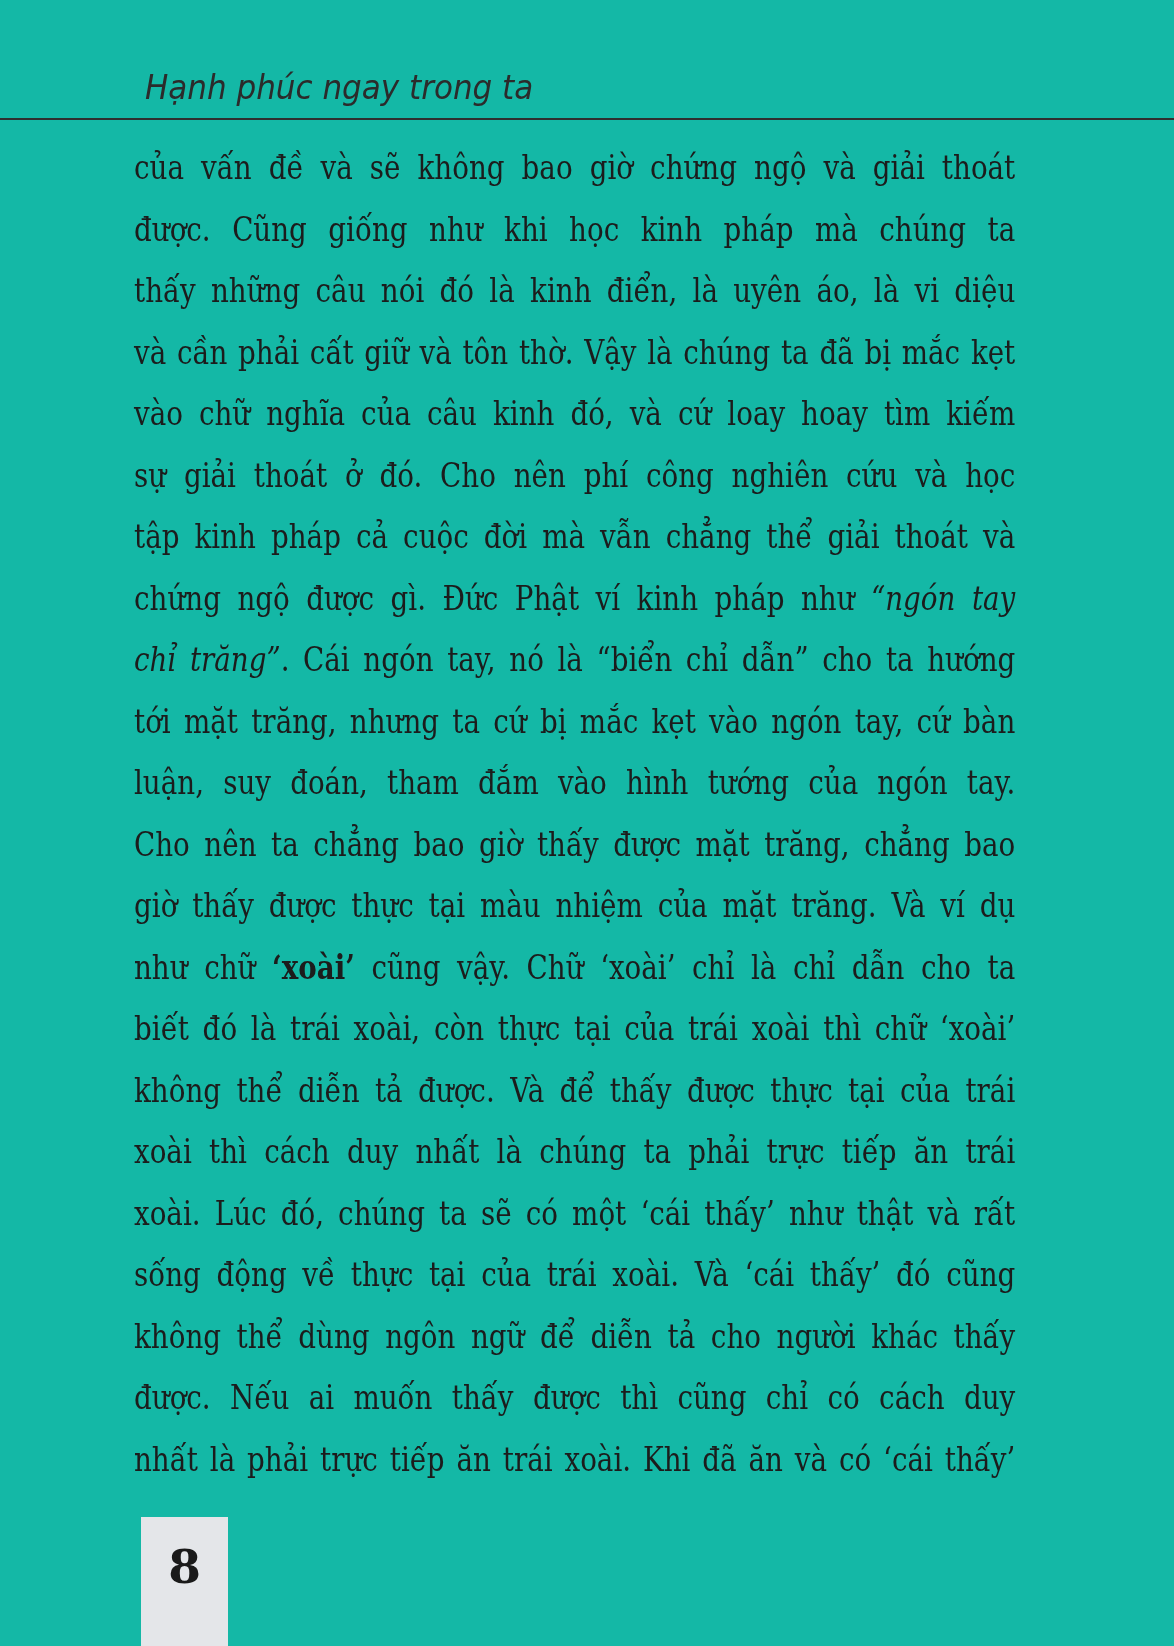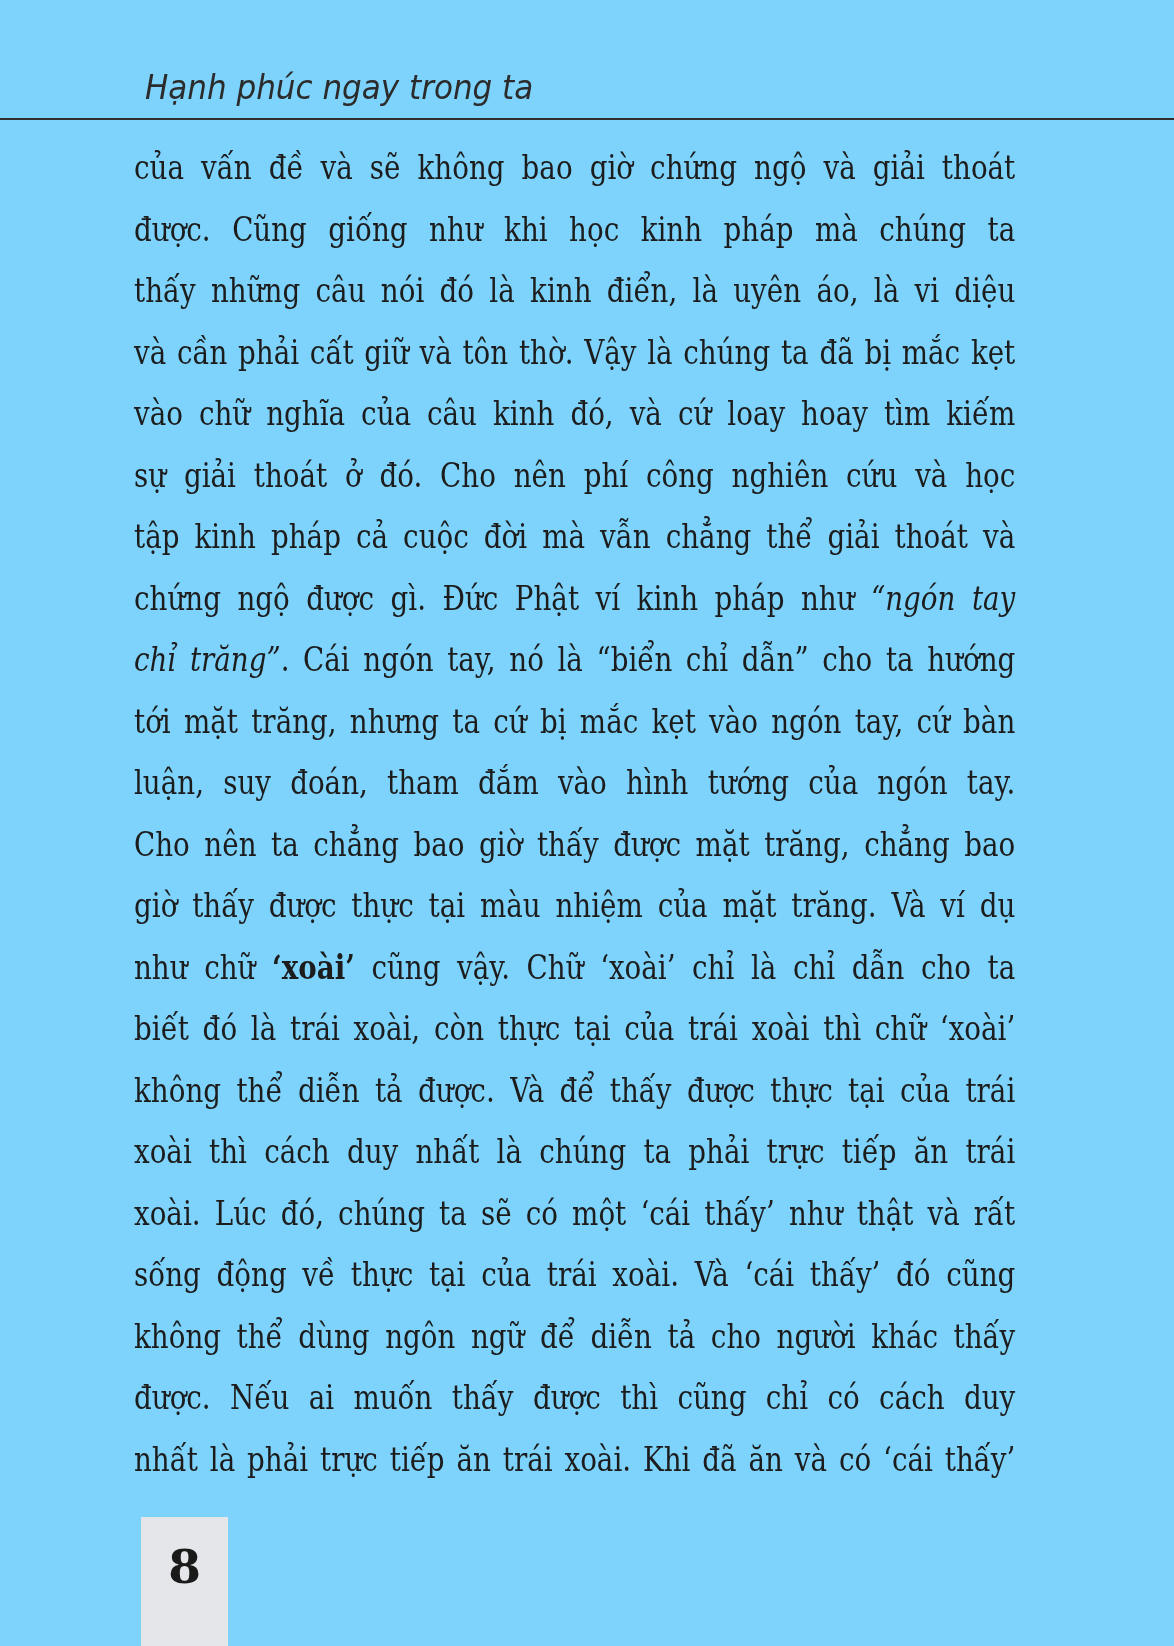--- a/index.html
+++ b/index.html
@@ -1,19 +1,19 @@
 <!DOCTYPE html>
 <html><head>
 <meta charset="utf-8">
 <style>
   html,body{margin:0;padding:0;background:#ffffff;}
   .page{
     position:relative;
     width:1174px;height:1646px;
-    background:#7dd3fc;
+    background:#14b8a6;
     overflow:hidden;
     font-family:"DejaVu Serif", serif;
     color:#1c1c1c;
   }
   .running-head{
     position:absolute;
     left:145px;top:68px;
     font-family:"DejaVu Sans", sans-serif;
     font-style:italic;
     font-size:33px;

